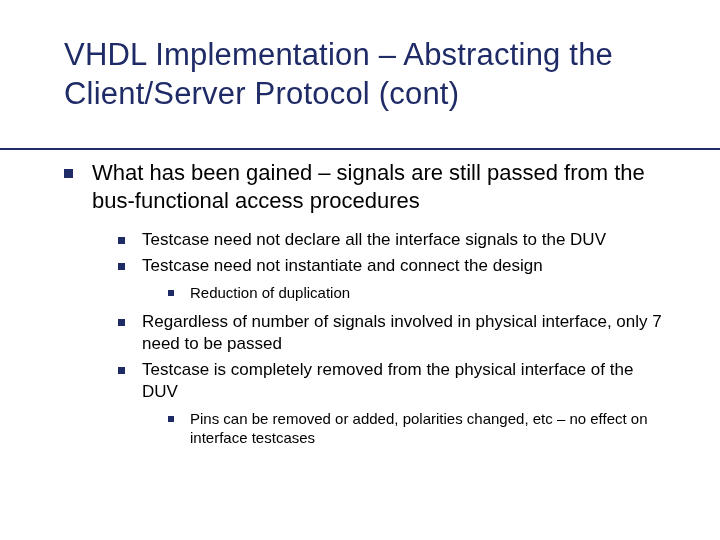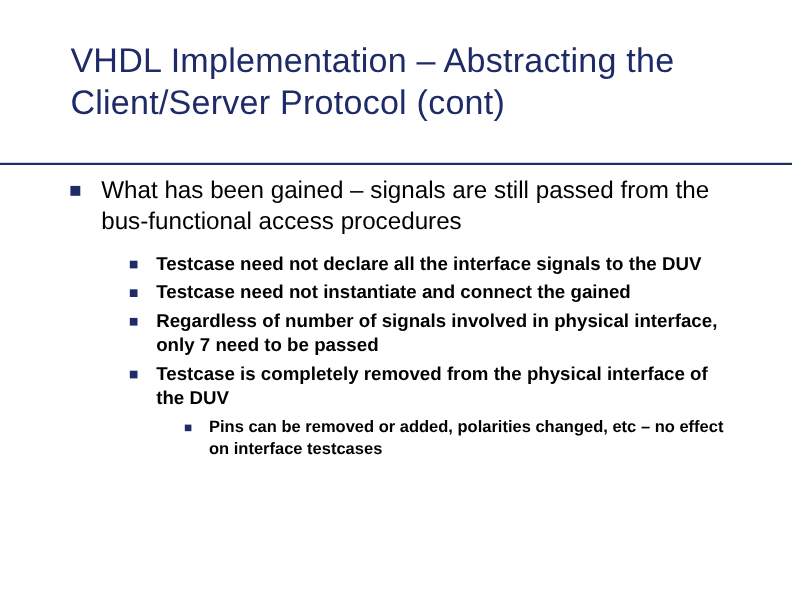--- a/index.html
+++ b/index.html
@@ -62,21 +62,20 @@
     margin-bottom: 10px;
   }
   .lvl1 > li::before {
     width: 9px;
     height: 9px;
     top: 10px;
   }
   
   .lvl2 {
     margin-top: 14px;
-    font-weight: bold;
   }
   .lvl2 > li {
     font-size: 17px;
     line-height: 1.3;
     padding-left: 24px;
     margin-left: 26px;
     margin-bottom: 4px;
   }
   .lvl2 > li::before {
     width: 7px;
@@ -110,21 +109,26 @@
 
   <div class="content">
     <ul class="lvl1">
       <li>
         <span>What has been gained – signals are still passed from the bus-functional access procedures</span>
         <ul class="lvl2">
           <li>
             <span>Testcase need not declare all the interface signals to the DUV</span>
           </li>
           <li>
-            <span>Testcase need not instantiate and connect the gained</span>
+            <span>Testcase need not instantiate and connect the design</span>
+            <ul class="lvl3">
+              <li>
+                <span>Reduction of duplication</span>
+              </li>
+            </ul>
           </li>
           <li>
             <span>Regardless of number of signals involved in physical interface, only 7 need to be passed</span>
           </li>
           <li>
             <span>Testcase is completely removed from the physical interface of the DUV</span>
             <ul class="lvl3">
               <li>
                 <span>Pins can be removed or added, polarities changed, etc – no effect on interface testcases</span>
               </li>

